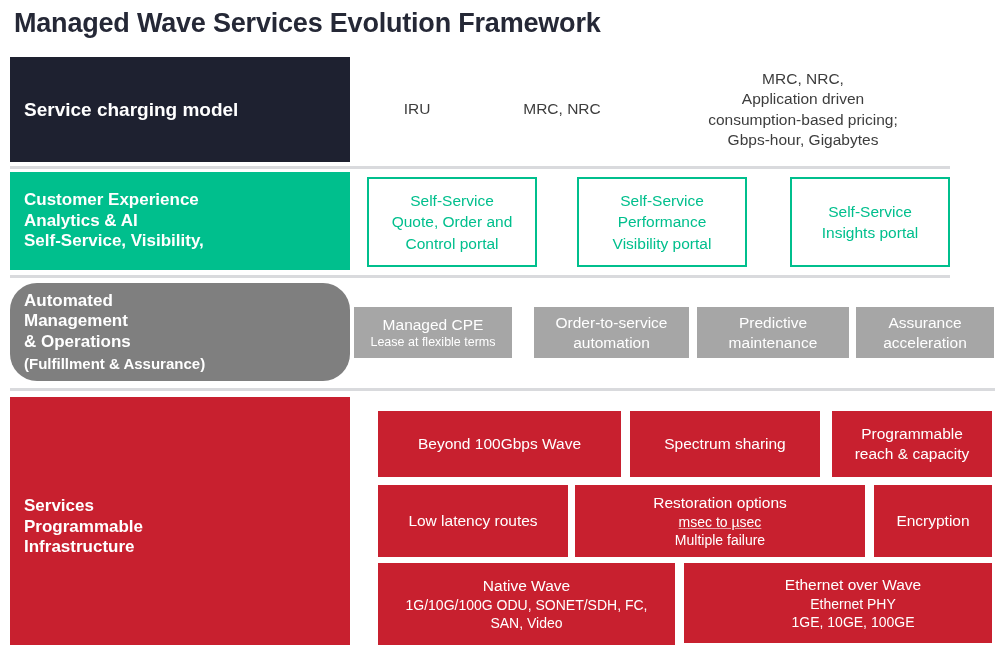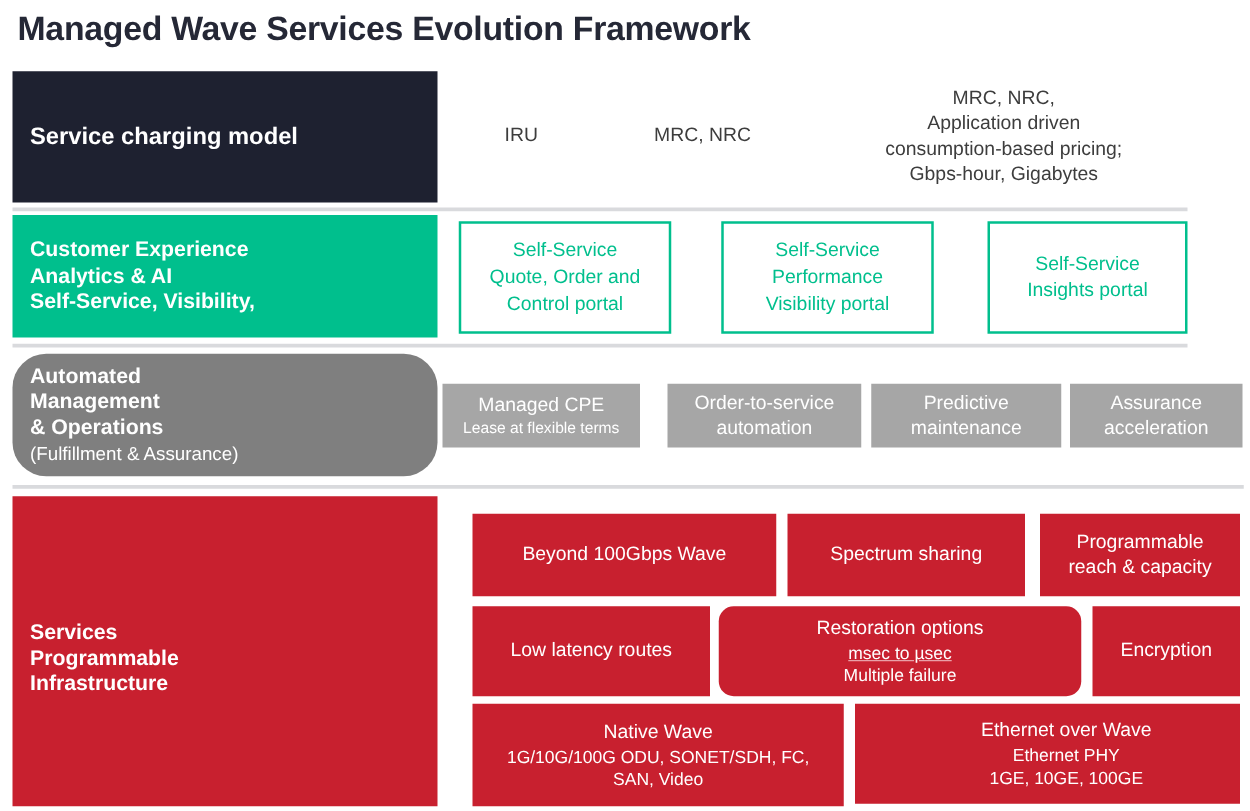--- a/index.html
+++ b/index.html
@@ -43,21 +43,21 @@
     flex-direction: column;
     justify-content: center;
   }
   .row-label .title-lines {
     padding-left: 14px;
     font-weight: bold;
     line-height: 1.22;
   }
   .row-label .sub-line {
     padding-left: 14px;
-    font-weight: normal;
+    font-weight: bold;
     line-height: 1.22;
   }
 
   
   #row-charging-label {
     top: 57px;
     width: 340px;
     height: 105px;
     background: #1e2130;
   }
@@ -160,21 +160,21 @@
   }
   .svc-box .bx-main { font-size: 15.5px; }
   .svc-box .bx-sub  { font-size: 14px; }
   .svc-box .bx-sub.underline-sub { text-decoration: underline; text-decoration-color: #e9a0a8; }
 
   #svc-box-0 { left: 378px; top: 411px; width: 243px; height: 66px; }
   #svc-box-1 { left: 630px; top: 411px; width: 190px; height: 66px; }
   #svc-box-2 { left: 832px; top: 411px; width: 160px; height: 66px; }
 
   #svc-box-3 { left: 378px; top: 485px; width: 190px; height: 72px; }
-  #svc-box-4 { left: 575px; top: 485px; width: 290px; height: 72px; border-radius: 12px; }
+  #svc-box-4 { left: 575px; top: 485px; width: 290px; height: 72px; }
   #svc-box-5 { left: 874px; top: 485px; width: 118px; height: 72px; }
 
   #svc-box-6 { left: 378px; top: 563px; width: 297px; height: 82px; }
   #svc-box-7 { left: 684px; top: 563px; width: 308px; height: 80px; padding-left: 30px; }
 </style>
 </head>
 <body>
 
 <div id="page-title">Managed Wave Services Evolution Framework</div>
 

